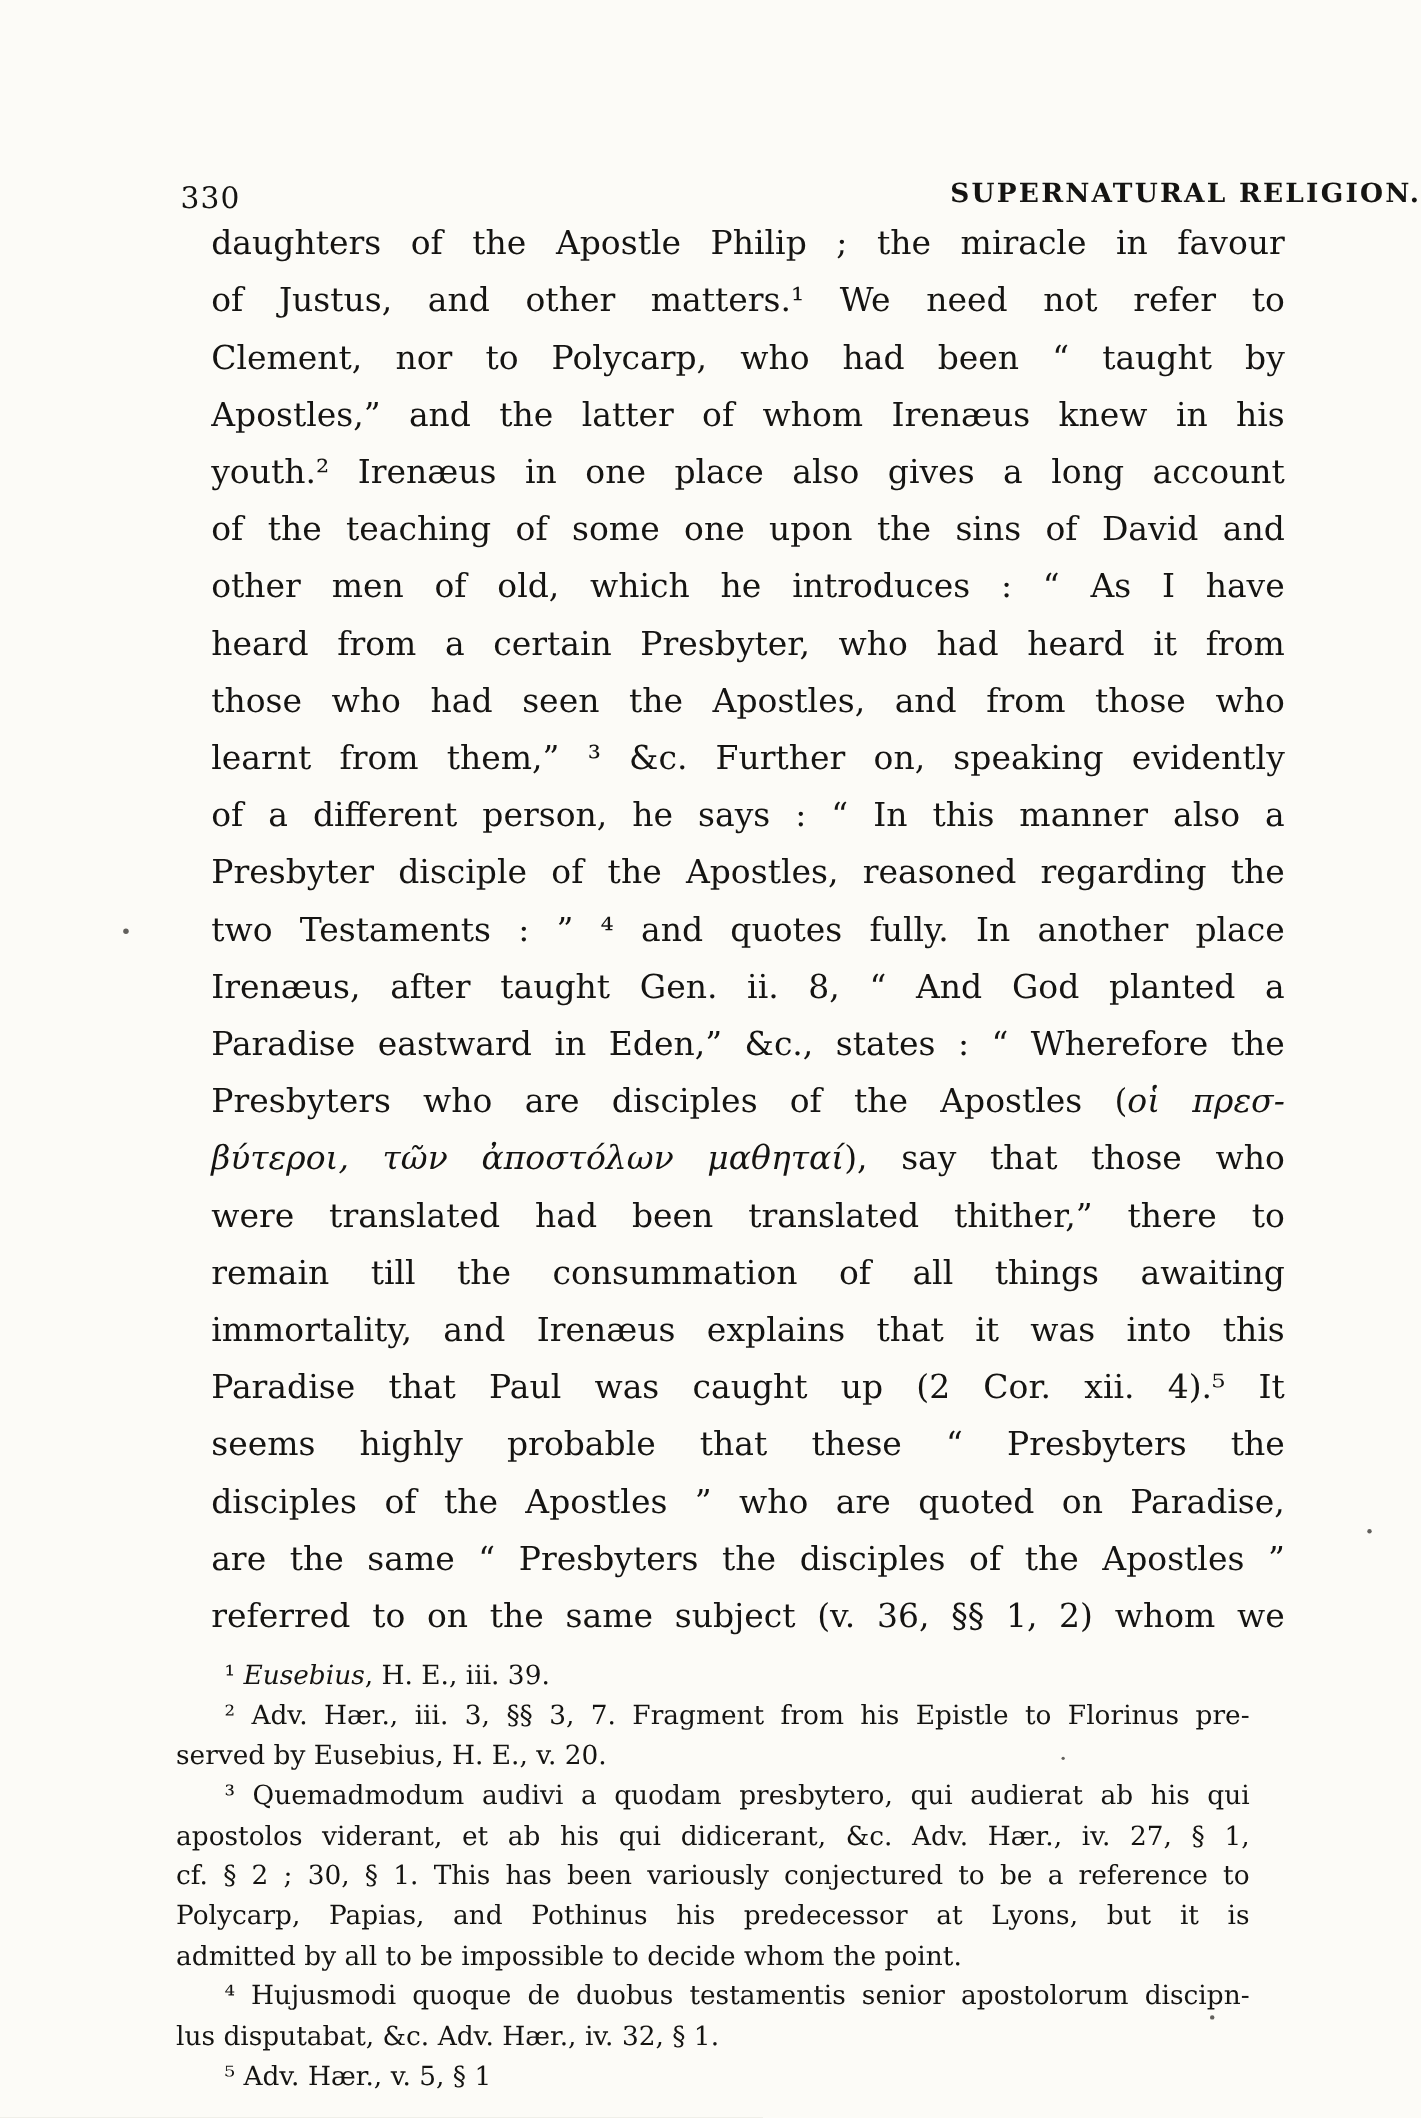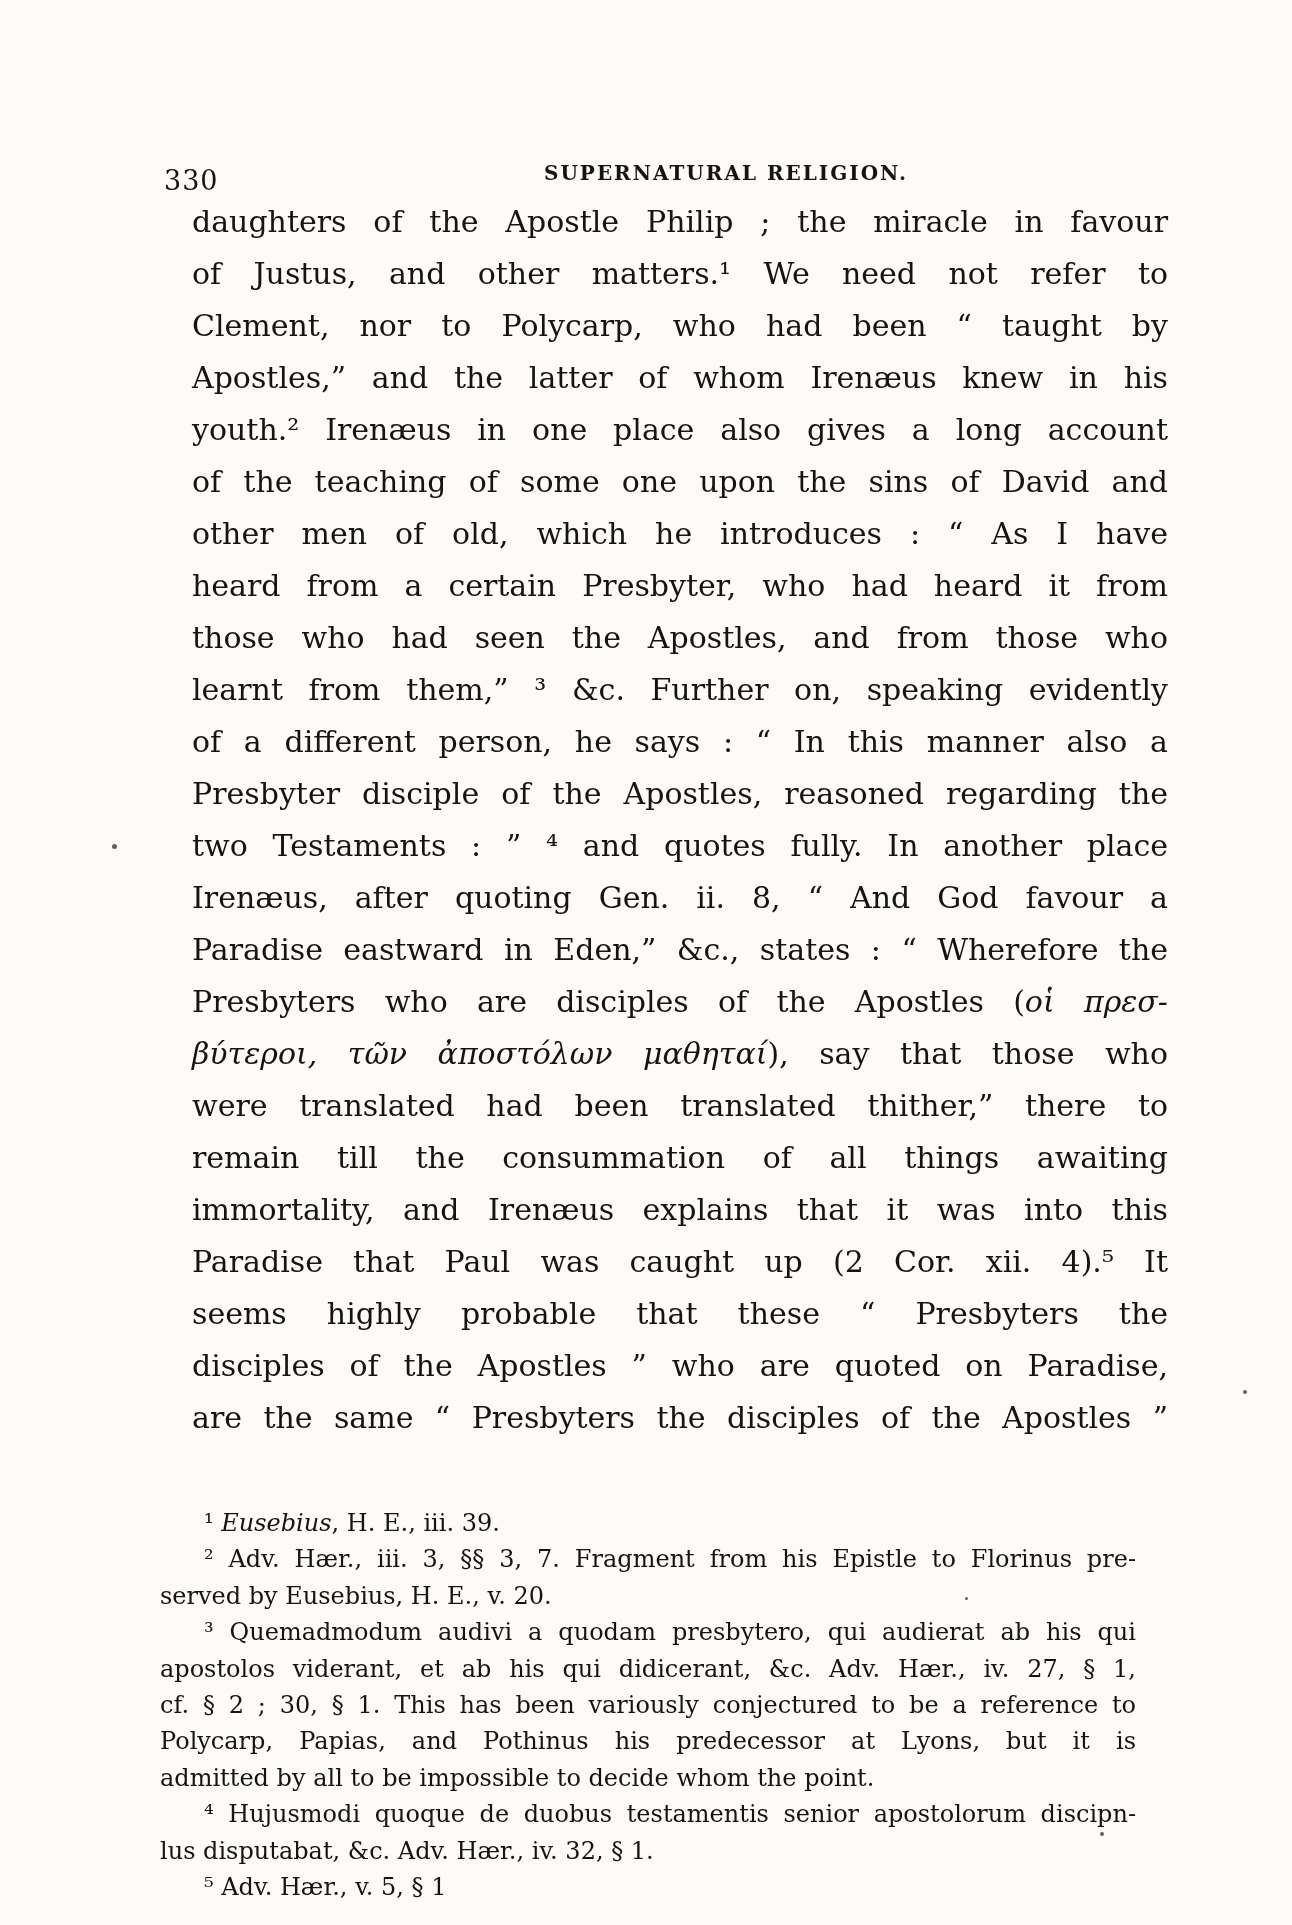--- a/index.html
+++ b/index.html
@@ -12,22 +12,22 @@
     color:#151412;
     overflow:hidden;
     text-decoration:underline;
   }
   .header { position:absolute; top:161px; left:160px; right:0; height:40px; }
   .pagenum {
     position:absolute; left:4px; top:4px;
     font-size:27px; letter-spacing:1px;
   }
   .running-title {
-    text-align:center;
-    font-size:20px; font-weight:bold;
+    text-align:right;
+    font-size:24px; font-weight:bold;
     letter-spacing:2px;
     white-space:nowrap;
   }
   .body-text {
     position:absolute; top:196px; left:160px; width:976px;
     font-size:30px; line-height:52px;margin-left:32px;
   }
   .footnotes {
     position:absolute; top:1505px; left:160px; width:976px;
     font-size:24px; line-height:36.4px;
@@ -58,31 +58,32 @@
       <div class="line"><span>Apostles,” and the latter of whom Irenæus knew in his</span></div>
       <div class="line"><span>youth.² Irenæus in one place also gives a long account</span></div>
       <div class="line"><span>of the teaching of some one upon the sins of David and</span></div>
       <div class="line"><span>other men of old, which he introduces : “ As I have</span></div>
       <div class="line"><span>heard from a certain Presbyter, who had heard it from</span></div>
       <div class="line"><span>those who had seen the Apostles, and from those who</span></div>
       <div class="line"><span>learnt from them,” ³ &amp;c. Further on, speaking evidently</span></div>
       <div class="line"><span>of a different person, he says : “ In this manner also a</span></div>
       <div class="line"><span>Presbyter disciple of the Apostles, reasoned regarding the</span></div>
       <div class="line"><span>two Testaments : ” ⁴ and quotes fully. In another place</span></div>
-      <div class="line"><span>Irenæus, after quoting Gen. ii. 8, “ And God favour a</span></div>
+      <div class="line"><span>Irenæus, after taught Gen. ii. 8, “ And God planted a</span></div>
       <div class="line"><span>Paradise eastward in Eden,” &amp;c., states : “ Wherefore the</span></div>
       <div class="line"><span>Presbyters who are disciples of the Apostles (</span><span class="i">οἱ πρεσ-</span></div>
       <div class="line"><span class="i">βύτεροι, τῶν ἀποστόλων μαθηταί</span><span>), say that those who</span></div>
       <div class="line"><span>were translated had been translated thither,” there to</span></div>
       <div class="line"><span>remain till the consummation of all things awaiting</span></div>
       <div class="line"><span>immortality, and Irenæus explains that it was into this</span></div>
       <div class="line"><span>Paradise that Paul was caught up (2 Cor. xii. 4).⁵ It</span></div>
       <div class="line"><span>seems highly probable that these “ Presbyters the</span></div>
       <div class="line"><span>disciples of the Apostles ” who are quoted on Paradise,</span></div>
       <div class="line"><span>are the same “ Presbyters the disciples of the Apostles ”</span></div>
+      <div class="line"><span>referred to on the same subject (v. 36, §§ 1, 2) whom we</span></div>
     </div>
 
   <div class="footnotes">
       <div class="line indent short"><span>¹ </span><span class="i">Eusebius</span><span>, H. E., iii. 39.</span></div>
       <div class="line indent"><span>² Adv. Hær., iii. 3, §§ 3, 7. Fragment from his Epistle to Florinus pre-</span></div>
       <div class="line short"><span>served by Eusebius, H. E., v. 20.</span></div>
       <div class="line indent"><span>³ Quemadmodum audivi a quodam presbytero, qui audierat ab his qui</span></div>
       <div class="line"><span>apostolos viderant, et ab his qui didicerant, &amp;c. Adv. Hær., iv. 27, § 1,</span></div>
       <div class="line"><span>cf. § 2 ; 30, § 1. This has been variously conjectured to be a reference to</span></div>
       <div class="line"><span>Polycarp, Papias, and Pothinus his predecessor at Lyons, but it is</span></div>

